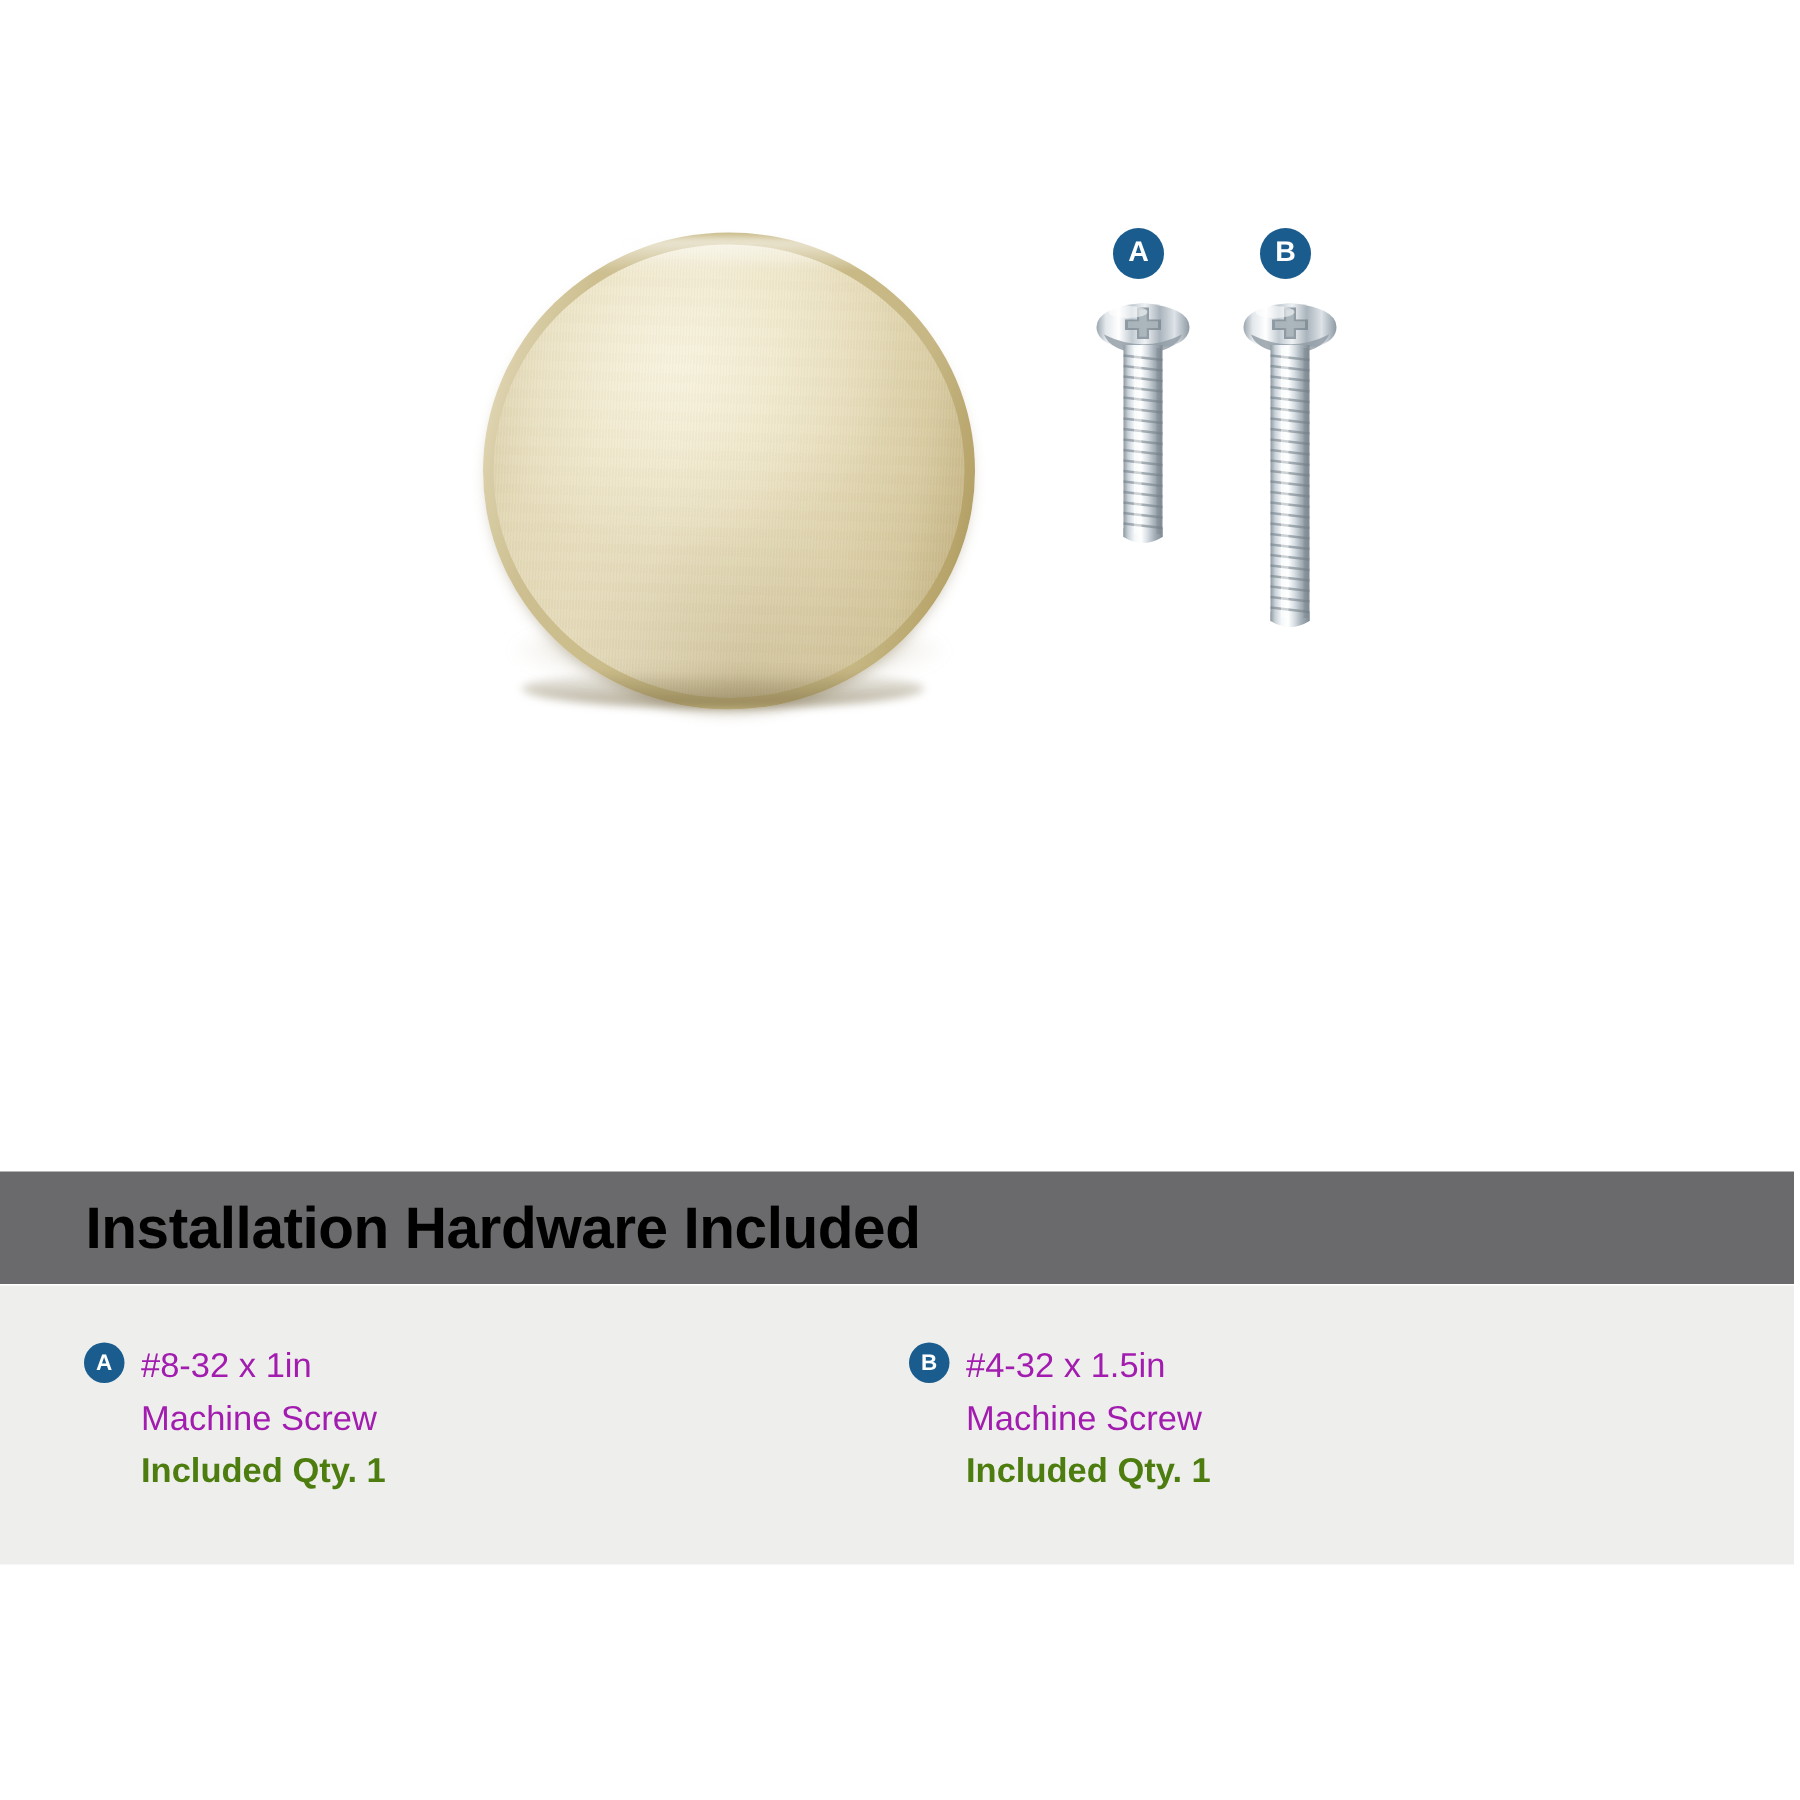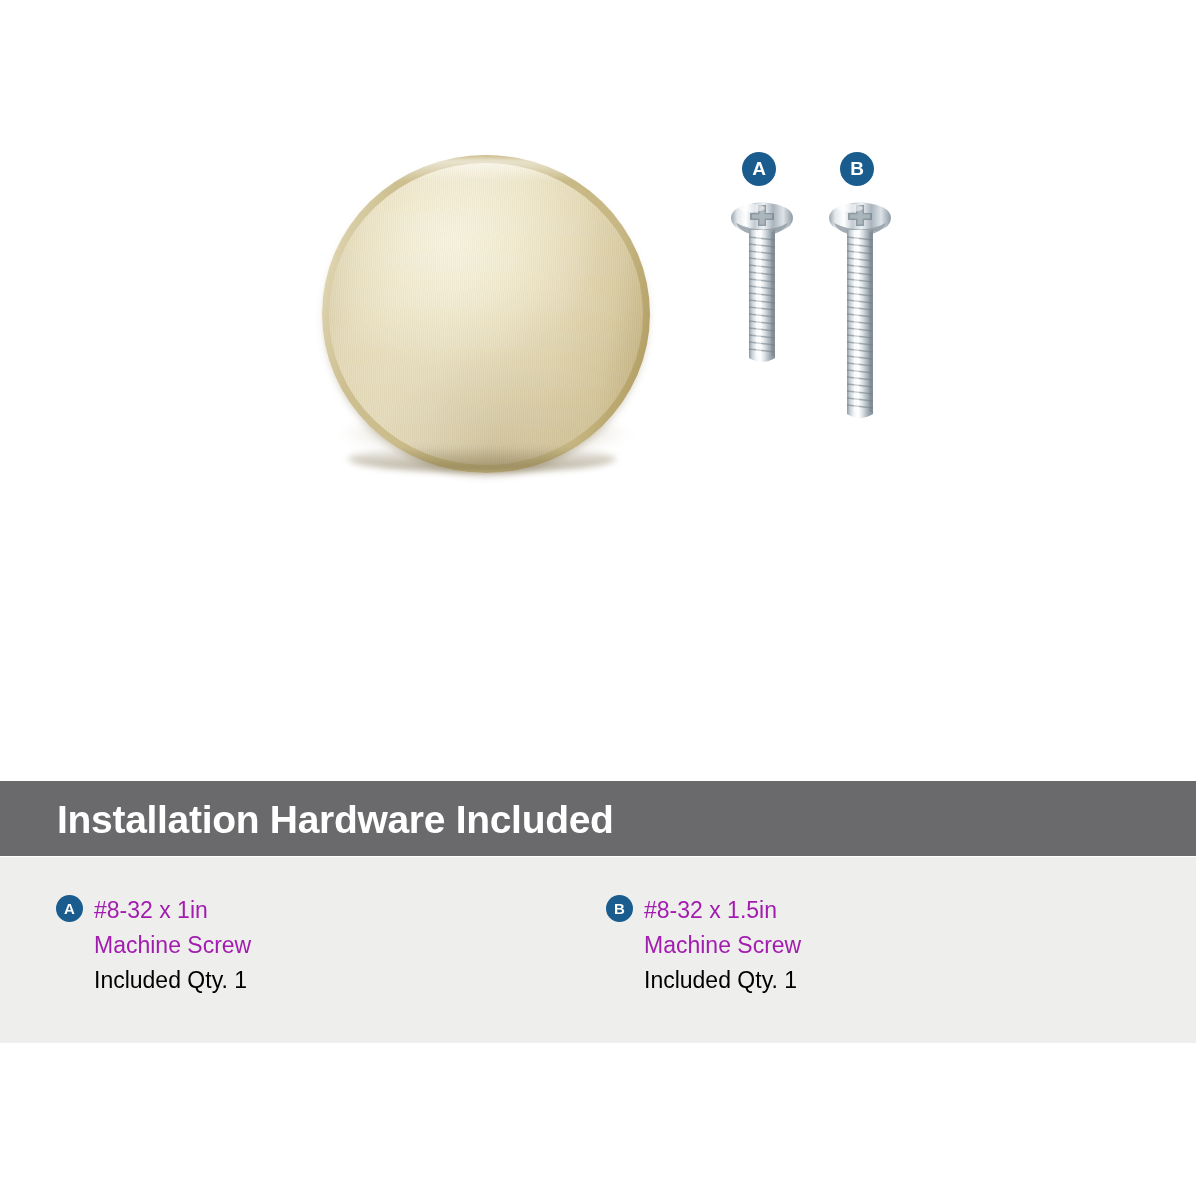--- a/index.html
+++ b/index.html
@@ -178,21 +178,21 @@
     left: 0;
     top: 0;
     width: 1196px;
     height: 75px;
     background: #6a6a6c;
   }
   #hardware-title {
     position: absolute;
     left: 57px;
     top: 17px;
-    color: #ffffff;
+    color: #000000;
     font-size: 39px;
     font-weight: bold;
     letter-spacing: -0.3px;
     white-space: nowrap;
   }
   #hardware-body {
     position: absolute;
     left: 0;
     top: 76px;
     width: 1196px;
@@ -227,22 +227,22 @@
     width: 460px;
   }
   .hw-line {
     font-size: 23px;
     color: #a21caf;
     line-height: 35px;
     white-space: nowrap;
   }
   .hw-qty {
     font-size: 23px;
-    font-weight: normal;
-    color: #000000;
+    font-weight: bold;
+    color: #4d7c0f;
     line-height: 35px;
     white-space: nowrap;
   }
 </style>
 </head>
 <body>
 
 <div id="stage">
 
   <div id="product-photo">
@@ -398,21 +398,21 @@
         <div class="hw-lines">
           <div class="hw-line">#8-32 x 1in</div>
           <div class="hw-line">Machine Screw</div>
           <div class="hw-qty">Included Qty. 1</div>
         </div>
       </div>
 
       <div class="hw-item" id="hw-item-b">
         <div class="hw-badge">B</div>
         <div class="hw-lines">
-          <div class="hw-line">#8-32 x 1.5in</div>
+          <div class="hw-line">#4-32 x 1.5in</div>
           <div class="hw-line">Machine Screw</div>
           <div class="hw-qty">Included Qty. 1</div>
         </div>
       </div>
 
     </div>
   </div>
 
 </div>
 

